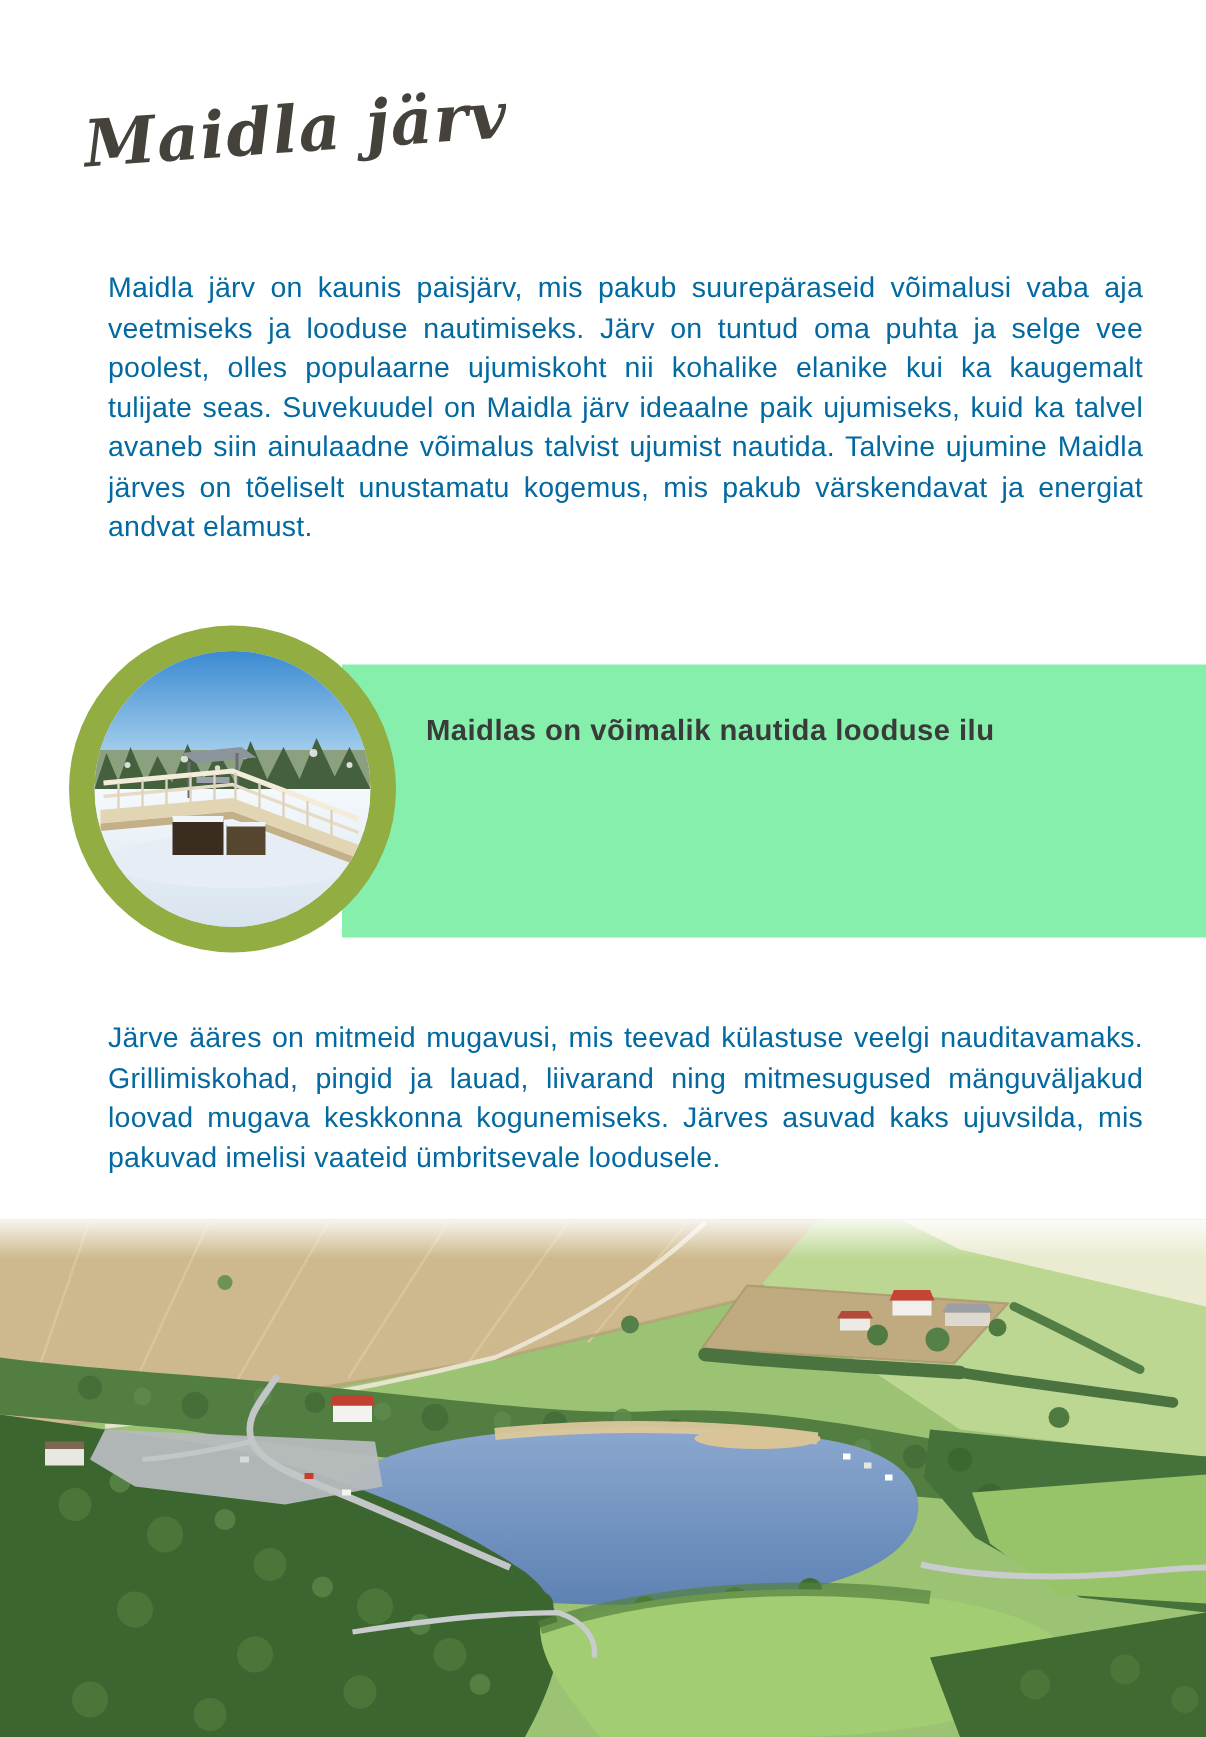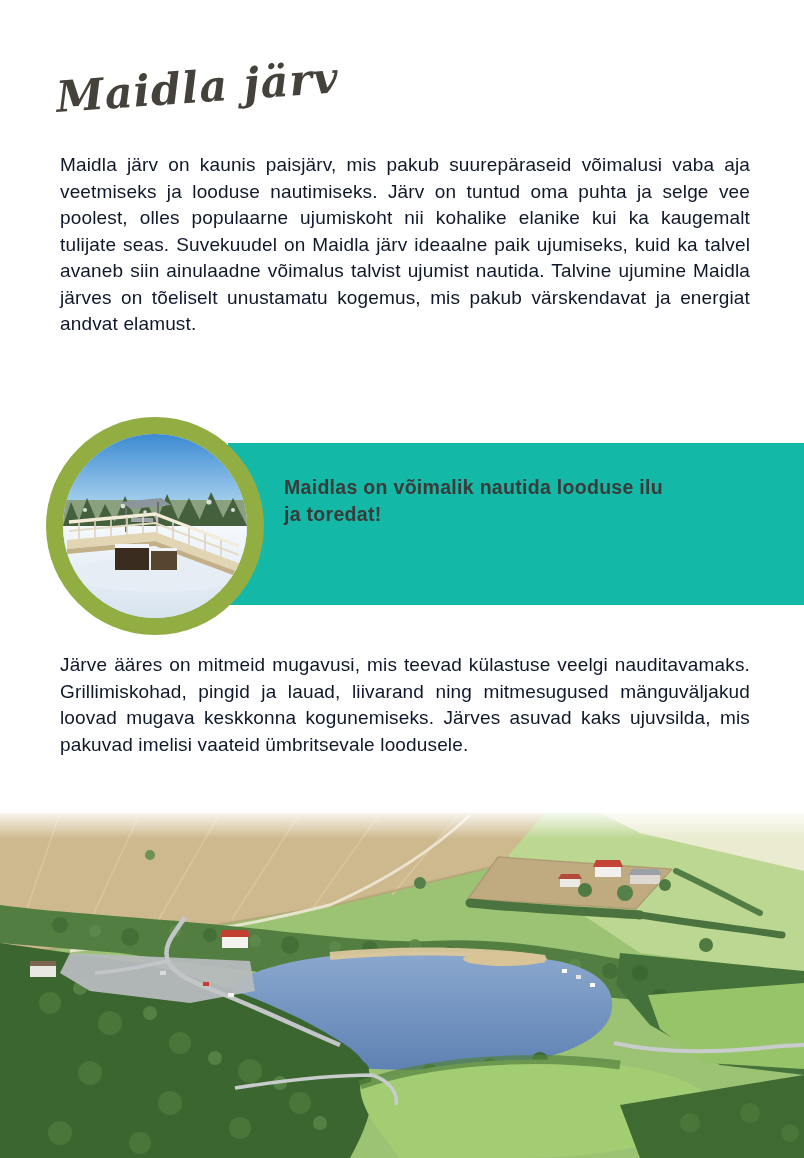--- a/index.html
+++ b/index.html
@@ -14,31 +14,31 @@
   .title{
     position:absolute;left:58px;top:72px;
     font-family:"DejaVu Serif",serif;
     font-style:italic;font-weight:bold;
     font-size:43px;color:#45413b;
     transform:rotate(-4deg);transform-origin:left bottom;
     letter-spacing:1px;white-space:nowrap;
   }
 
   .body-par{
-    position:absolute;left:60px;width:690px;
-    font-size:19px;line-height:26.5px;color:#0f172a;
-    text-align:justify;letter-spacing:0.15px;font-weight:400;
+    position:absolute;left:72px;width:690px;
+    font-size:19px;line-height:26.5px;color:#0369a1;
+    text-align:justify;letter-spacing:0.15px;font-weight:400;margin-top:28px;
   }
   .par-intro{top:152px;}
   .par-amenities{top:652px;}
 
   
   .banner{
-    position:absolute;left:228px;top:443px;right:0;height:162px;
-    background:#14b8a6;
+    position:absolute;left:228px;top:443px;right:0;height:182px;
+    background:#86efac;
   }
   .banner-text{
     position:absolute;left:284px;top:474px;
     font-size:19.5px;line-height:27px;font-weight:700;
     color:#3a3a3a;letter-spacing:0.3px;white-space:nowrap;
   }
   .circle-ring{
     position:absolute;left:46px;top:417px;width:218px;height:218px;
     border-radius:50%;background:#92ad42;
   }
@@ -59,21 +59,20 @@
 
 <div class="page">
 
   <div class="title">Maidla järv</div>
 
   <div class="body-par par-intro">Maidla järv on kaunis paisjärv, mis pakub suurepäraseid võimalusi vaba aja veetmiseks ja looduse nautimiseks. Järv on tuntud oma puhta ja selge vee poolest, olles populaarne ujumiskoht nii kohalike elanike kui ka kaugemalt tulijate seas. Suvekuudel on Maidla järv ideaalne paik ujumiseks, kuid ka talvel avaneb siin ainulaadne võimalus talvist ujumist nautida. Talvine ujumine Maidla järves on tõeliselt unustamatu kogemus, mis pakub värskendavat ja energiat andvat elamust.</div>
 
   <div class="banner">
     <div class="banner-text" style="position:absolute;left:56px;top:31px;">
       <div>Maidlas on võimalik nautida looduse ilu</div>
-      <div>ja toredat!</div>
     </div>
   </div>
 
   <div class="circle-ring">
     <div class="circle-photo">
       <svg width="184" height="184" viewBox="0 0 184 184" xmlns="http://www.w3.org/2000/svg">
         <defs>
           <linearGradient id="sky" x1="0" y1="0" x2="0" y2="1">
             <stop offset="0" stop-color="#3c8ad2"></stop>
             <stop offset="0.75" stop-color="#a9d2ee"></stop>

